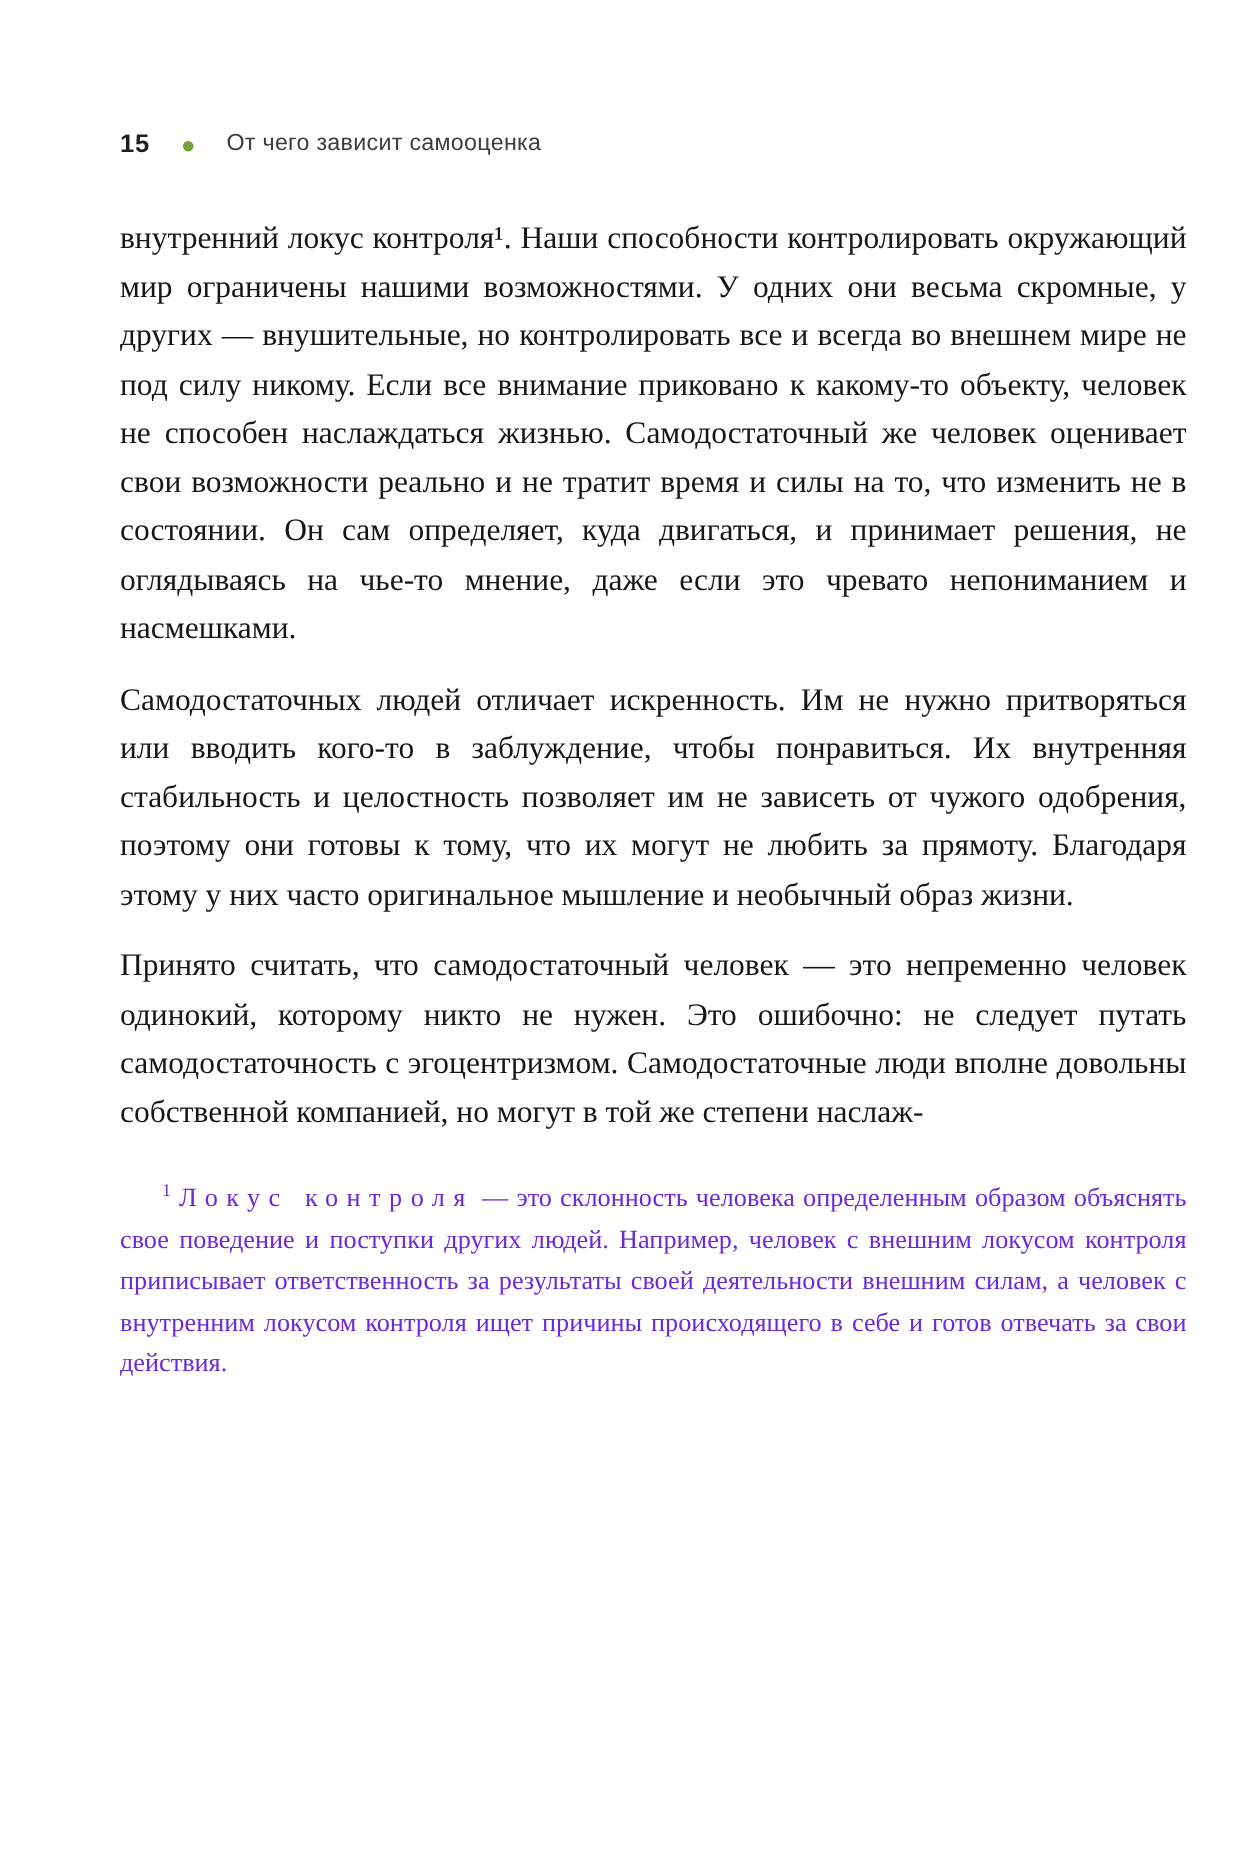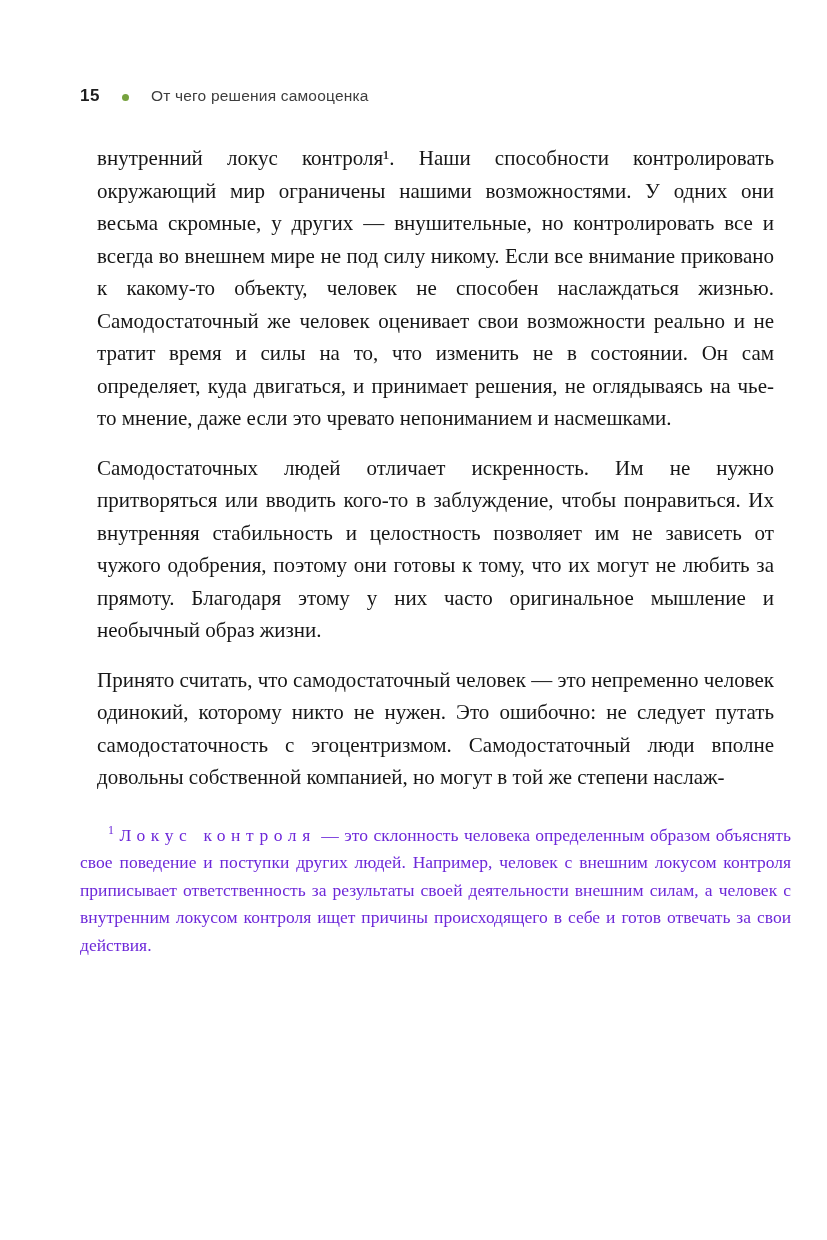--- a/index.html
+++ b/index.html
@@ -47,21 +47,21 @@
     margin-top: 36px;
     font-family: "Liberation Serif", "DejaVu Serif", serif;
     font-size: 21px;
     line-height: 32.5px;
     color: #161616;
     text-align: justify;
     hyphens: auto;
     -webkit-hyphens: auto;
   }
   .body-text p {
-    margin: 17px;
+    margin: 0;
   }
   .body-text p + p {
     margin-top: 15px;
   }
   
   .footnote-block {
     margin-top: 28px;
     font-family: "Liberation Serif", "DejaVu Serif", serif;
     font-size: 17.5px;
     line-height: 27.5px;
@@ -84,26 +84,26 @@
   }
 </style>
 </head>
 <body>
 
 <div class="page">
 
   <header class="running-head">
     <span class="page-number">15</span>
     <span class="head-dot" style="background: rgb(118, 162, 62);"></span>
-    <span class="running-title">От чего решения самооценка</span>
+    <span class="running-title">От чего зависит самооценка</span>
   </header>
 
   <main class="body-text">
     <p>внутренний локус контроля¹. Наши способности контролировать окружающий мир ограничены нашими возможностями. У одних они весьма скромные, у других — внушительные, но контролировать все и всегда во внешнем мире не под силу никому. Если все внимание приковано к какому-то объекту, человек не способен наслаждаться жизнью. Самодостаточный же человек оценивает свои возможности реально и не тратит время и силы на то, что изменить не в состоянии. Он сам определяет, куда двигаться, и принимает решения, не оглядываясь на чье-то мнение, даже если это чревато непониманием и насмешками.</p>
     <p>Самодостаточных людей отличает искренность. Им не нужно притворяться или вводить кого-то в заблуждение, чтобы понравиться. Их внутренняя стабильность и целостность позволяет им не зависеть от чужого одобрения, поэтому они готовы к тому, что их могут не любить за прямоту. Благодаря этому у них часто оригинальное мышление и необычный образ жизни.</p>
-    <p>Принято считать, что самодостаточный человек — это непременно человек одинокий, которому никто не нужен. Это ошибочно: не следует путать самодостаточность с эгоцентризмом. Самодостаточный люди вполне довольны собственной компанией, но могут в той же степени наслаж-</p>
+    <p>Принято считать, что самодостаточный человек — это непременно человек одинокий, которому никто не нужен. Это ошибочно: не следует путать самодостаточность с эгоцентризмом. Самодостаточные люди вполне довольны собственной компанией, но могут в той же степени наслаж-</p>
   </main>
 
   <footer class="footnote-block">
     <p><sup class="footnote-marker">1</sup> <span class="spaced-term">Локус контроля</span><span> — это склонность человека определенным образом объяснять свое поведение и поступки других людей. Например, человек с внешним локусом контроля приписывает ответственность за результаты своей деятельности внешним силам, а человек с внутренним локусом контроля ищет причины происходящего в себе и готов отвечать за свои действия.</span></p>
   </footer>
 
 </div>
 
 </body></html>

